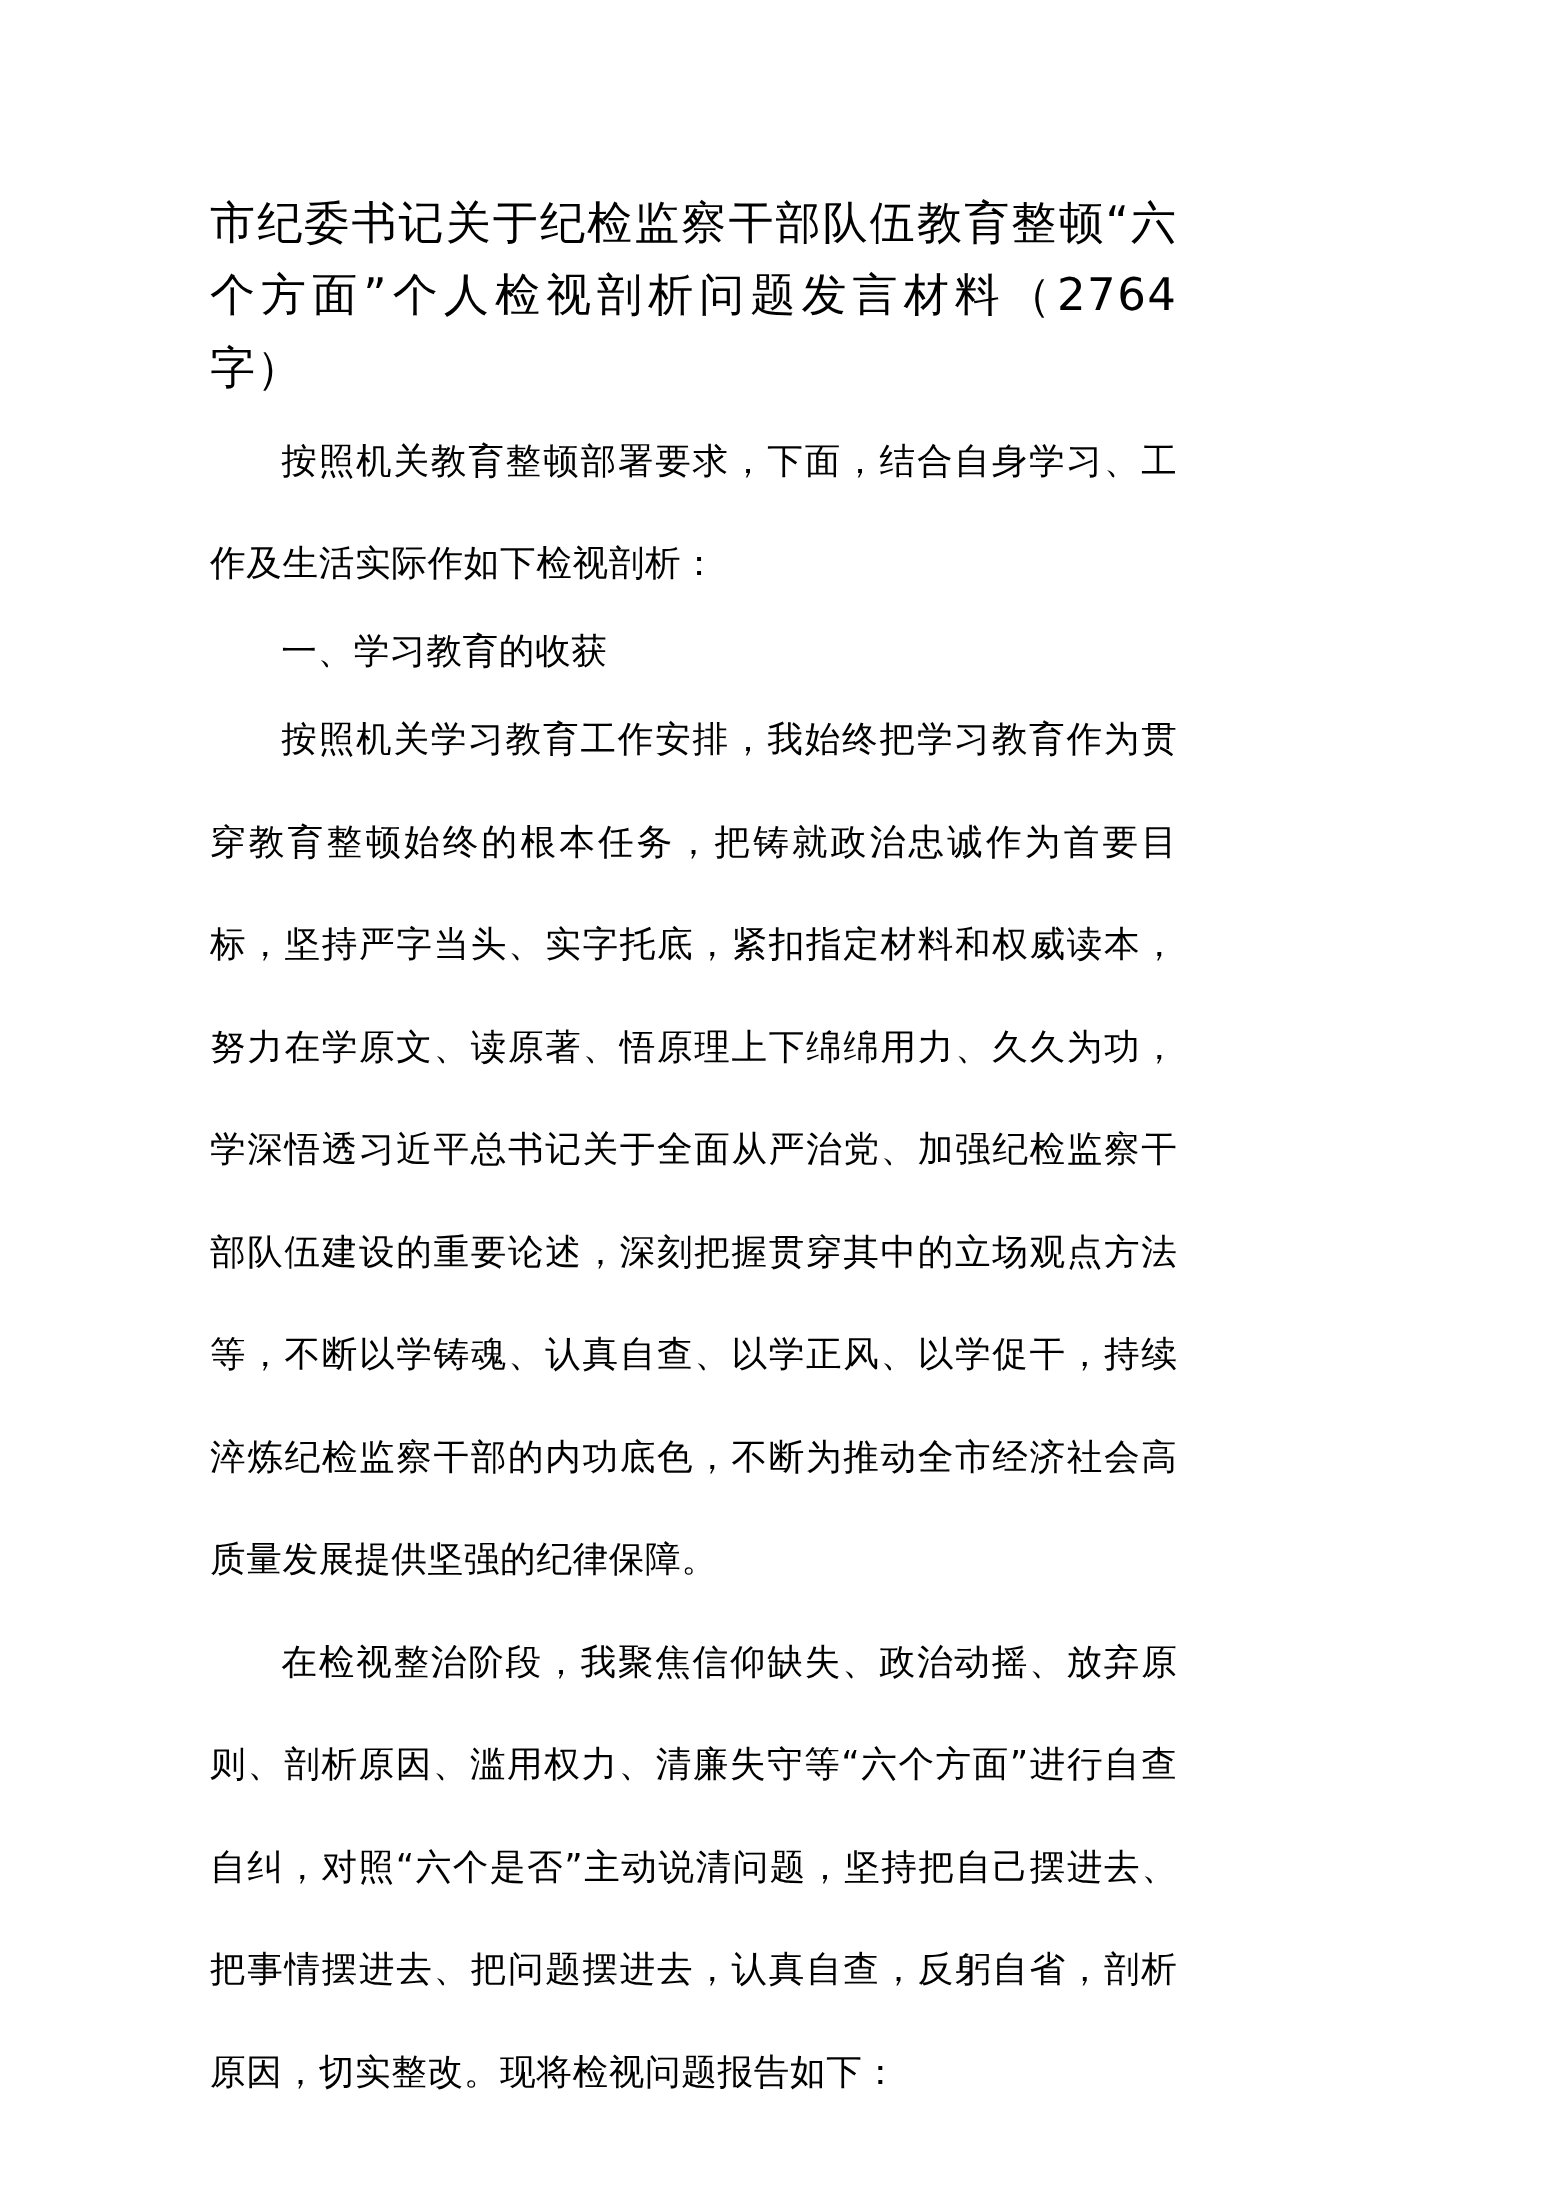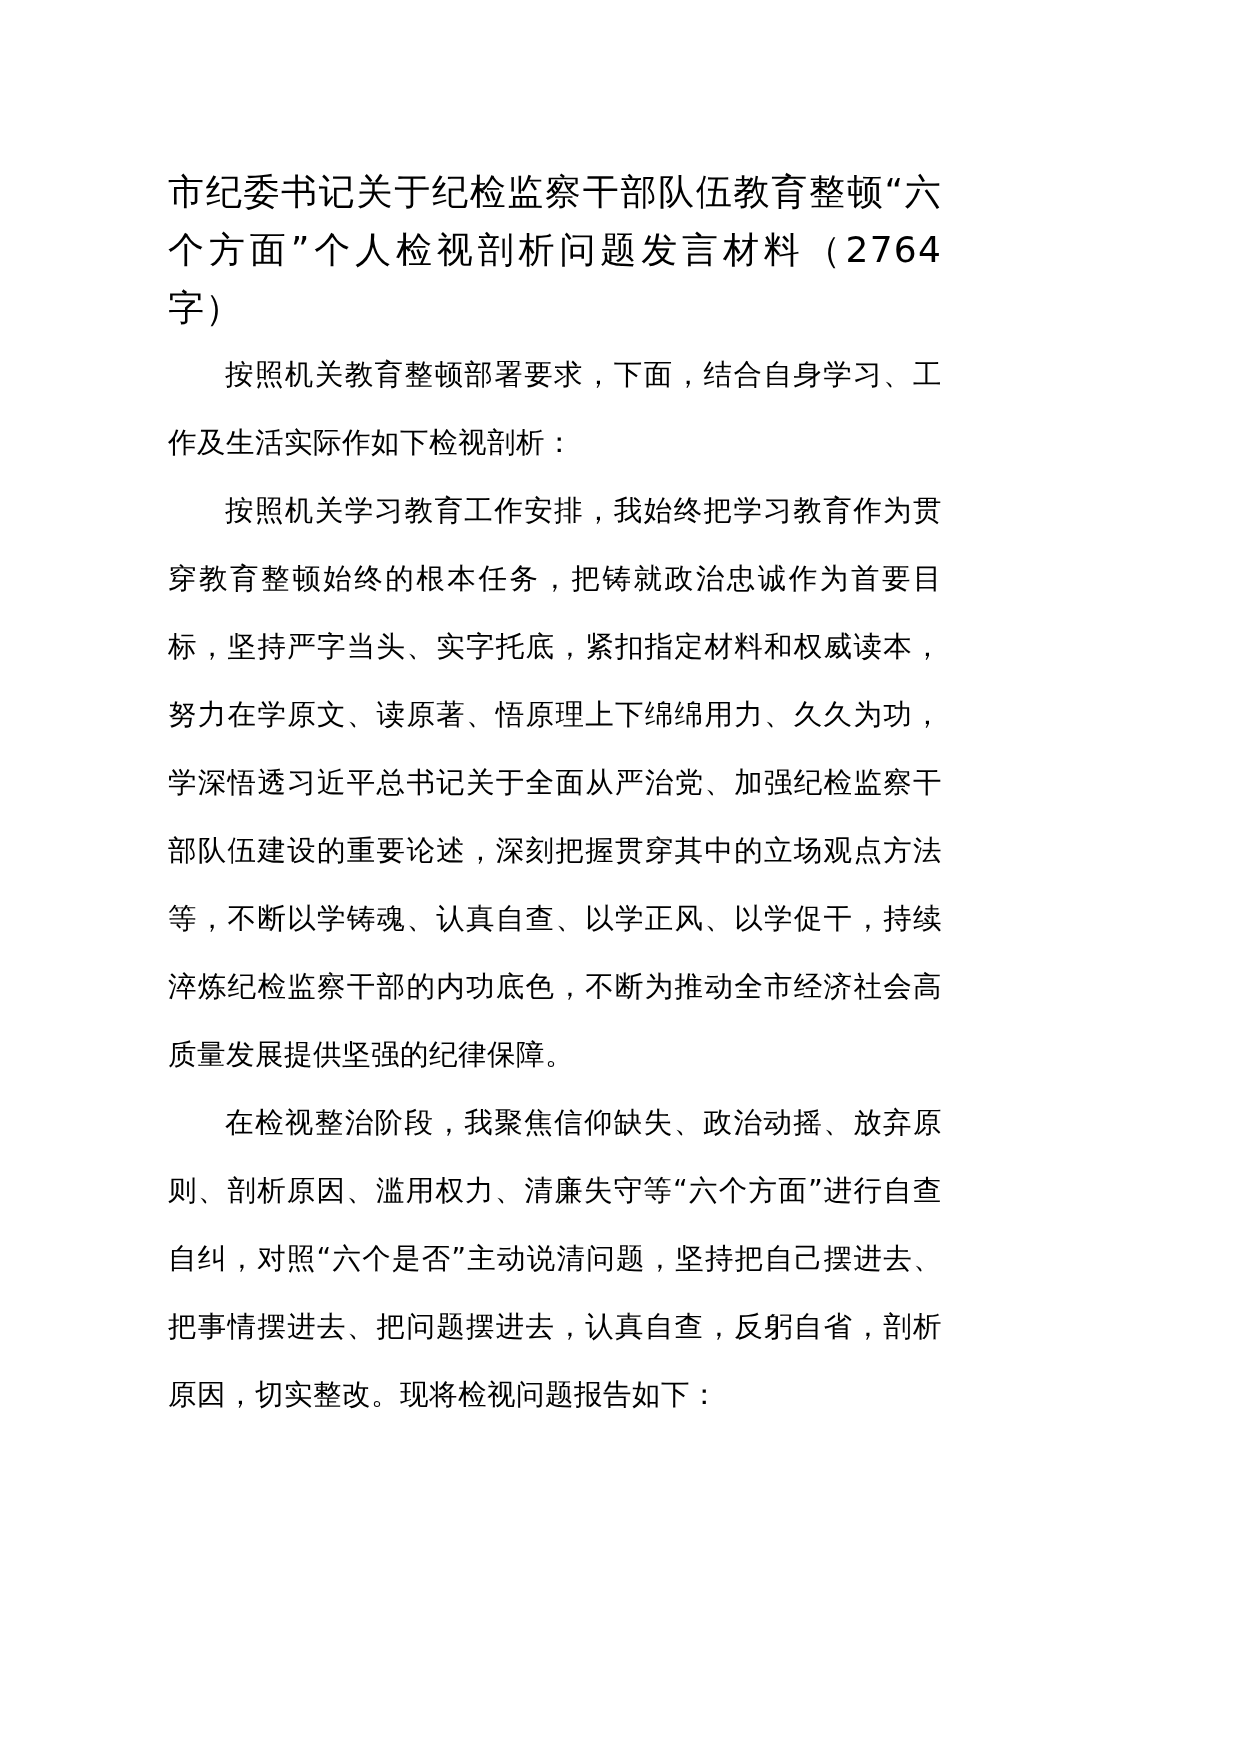--- a/index.html
+++ b/index.html
@@ -11,35 +11,35 @@
       width: 1240px;
       height: 1754px;
       position: relative;
       overflow: hidden;
       color: #000000;
       font-family: "DejaVu Sans", "Liberation Sans", sans-serif;
     }
     .page {
       position: absolute;
       left: 168px;
-      top: 163px;
+      top: 150px;
       width: 774px;
     }
     .title {
       font-size: 36px;
       line-height: 58px;
       letter-spacing: 1.2px;
       margin: 0;
       font-weight: normal;
       text-align: justify;
       text-align-last: left;
     }
     .para {
       font-size: 28.5px;
-      line-height: 68px;
+      line-height: 82px;
       margin: 0;
       text-indent: 2em;
       text-align: justify;
       letter-spacing: 0.5px;
     }
     .para.first {
       margin-top: 4px;
     }
     .heading {
       font-size: 28.5px;
@@ -51,19 +51,20 @@
   </style>
 </head>
 <body>
 
 <div class="page">
   <h1 class="title">市纪委书记关于纪检监察干部队伍教育整顿“六个方面”个人检视剖析问题发言材料（2764字）</h1>
 
   <p class="para first">按照机关教育整顿部署要求，下面，结合自身学习、工作及生活实际作如下检视剖析：</p>
 
   <section>
+    <p class="heading">一、学习教育的收获</p>
     <p class="para">按照机关学习教育工作安排，我始终把学习教育作为贯穿教育整顿始终的根本任务，把铸就政治忠诚作为首要目标，坚持严字当头、实字托底，紧扣指定材料和权威读本，努力在学原文、读原著、悟原理上下绵绵用力、久久为功，学深悟透习近平总书记关于全面从严治党、加强纪检监察干部队伍建设的重要论述，深刻把握贯穿其中的立场观点方法等，不断以学铸魂、认真自查、以学正风、以学促干，持续淬炼纪检监察干部的内功底色，不断为推动全市经济社会高质量发展提供坚强的纪律保障。</p>
   </section>
 
   <section>
     <p class="para">在检视整治阶段，我聚焦信仰缺失、政治动摇、放弃原则、剖析原因、滥用权力、清廉失守等“六个方面”进行自查自纠，对照“六个是否”主动说清问题，坚持把自己摆进去、把事情摆进去、把问题摆进去，认真自查，反躬自省，剖析原因，切实整改。现将检视问题报告如下：</p>
   </section>
 </div>
 
 </body></html>

